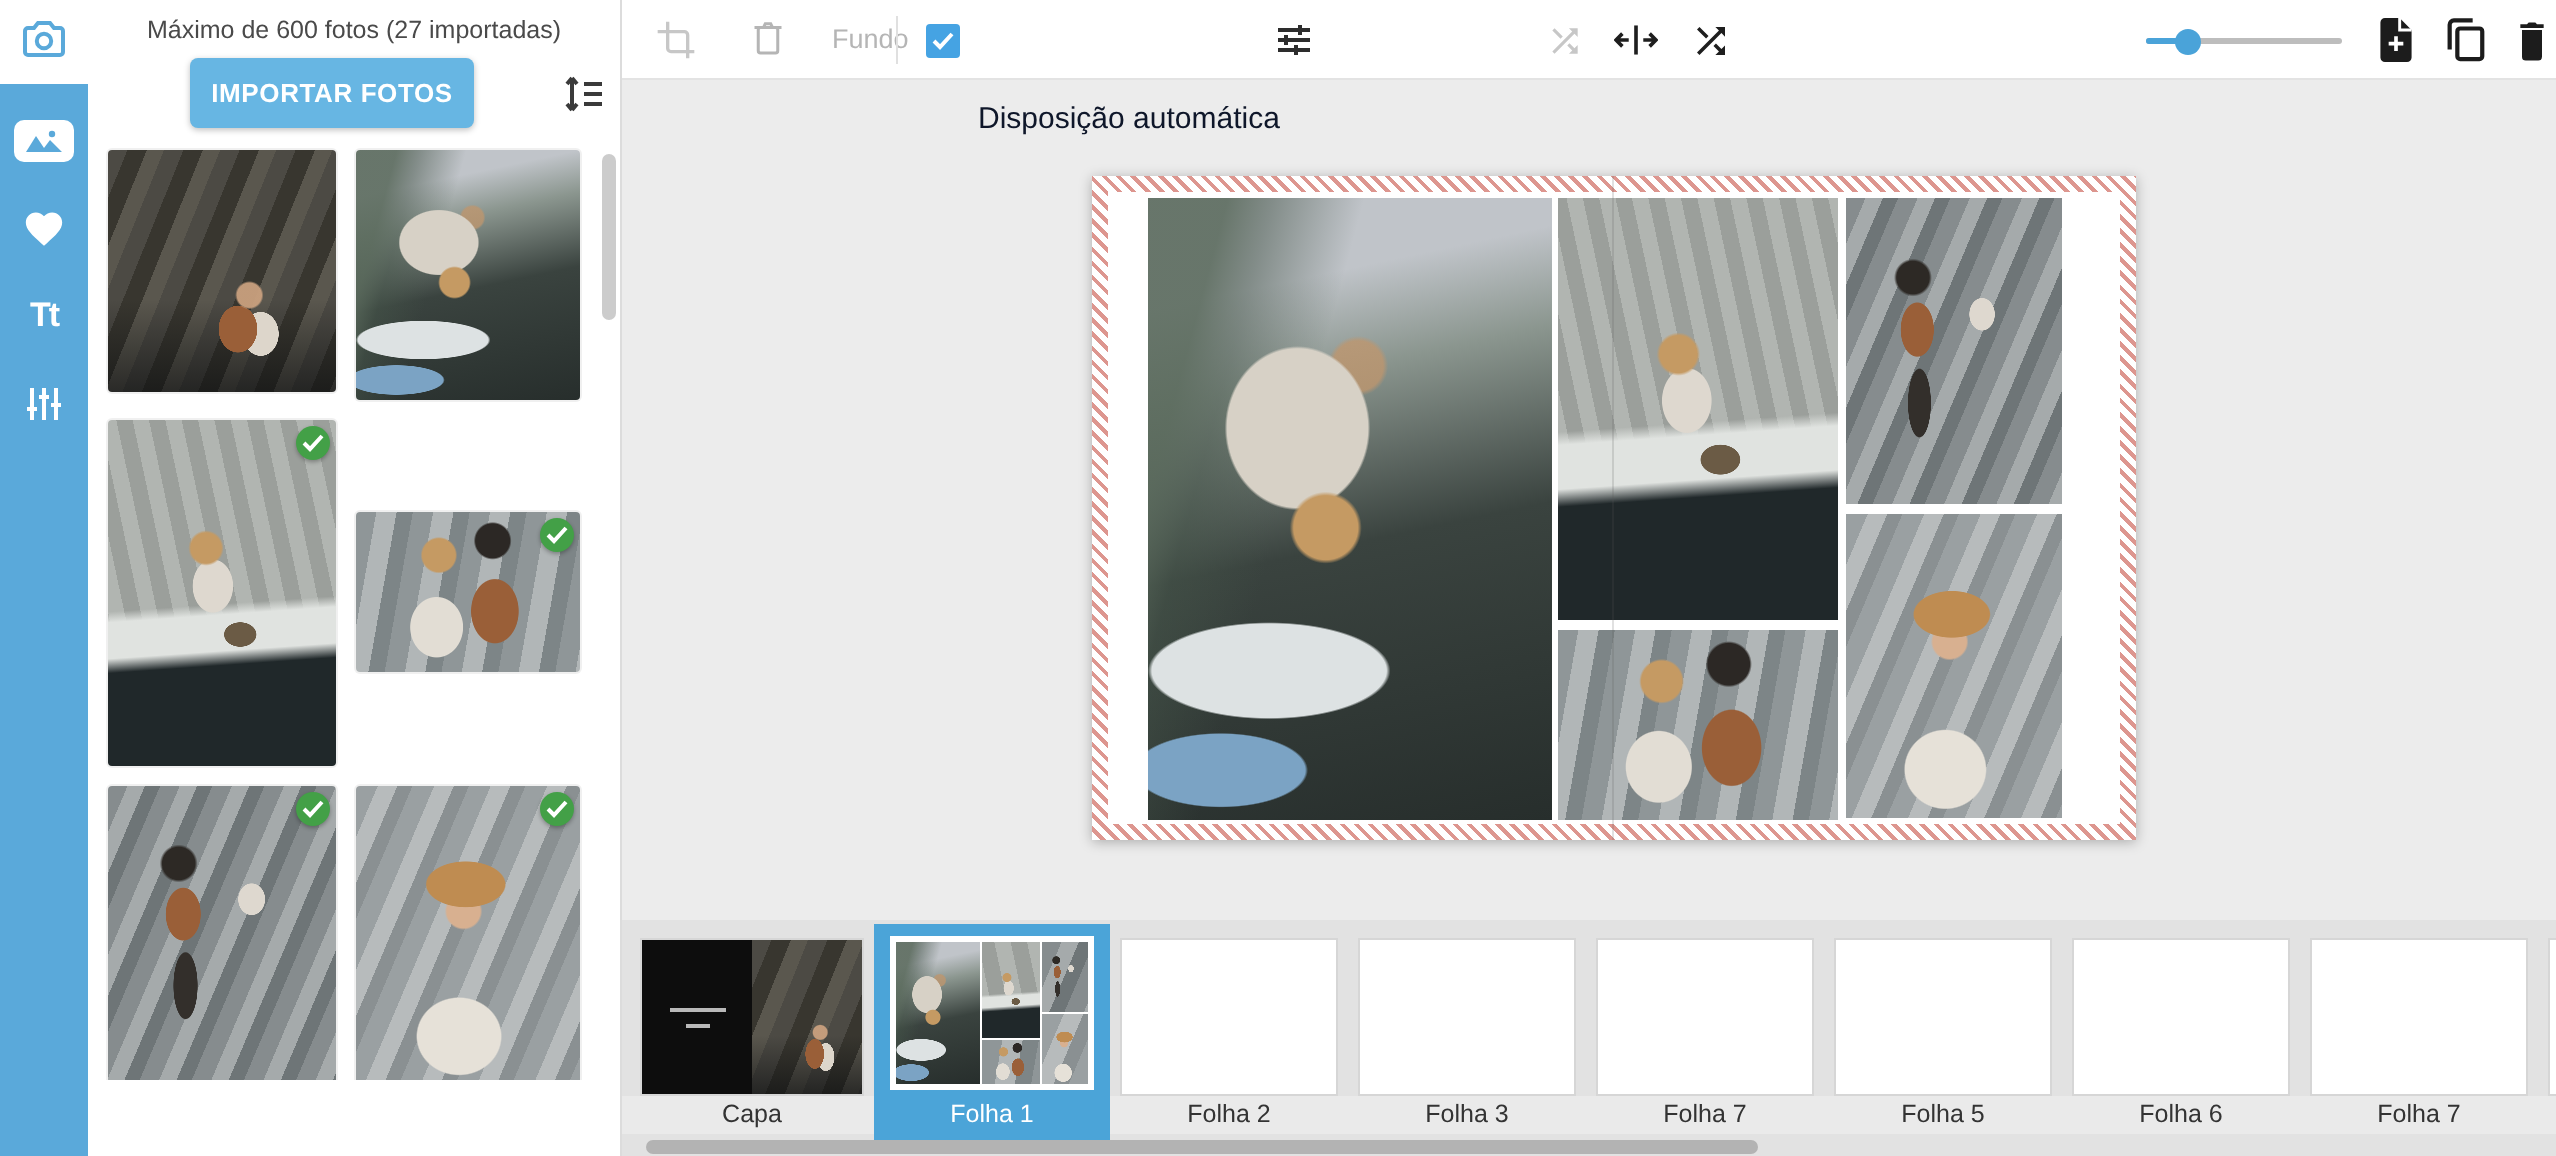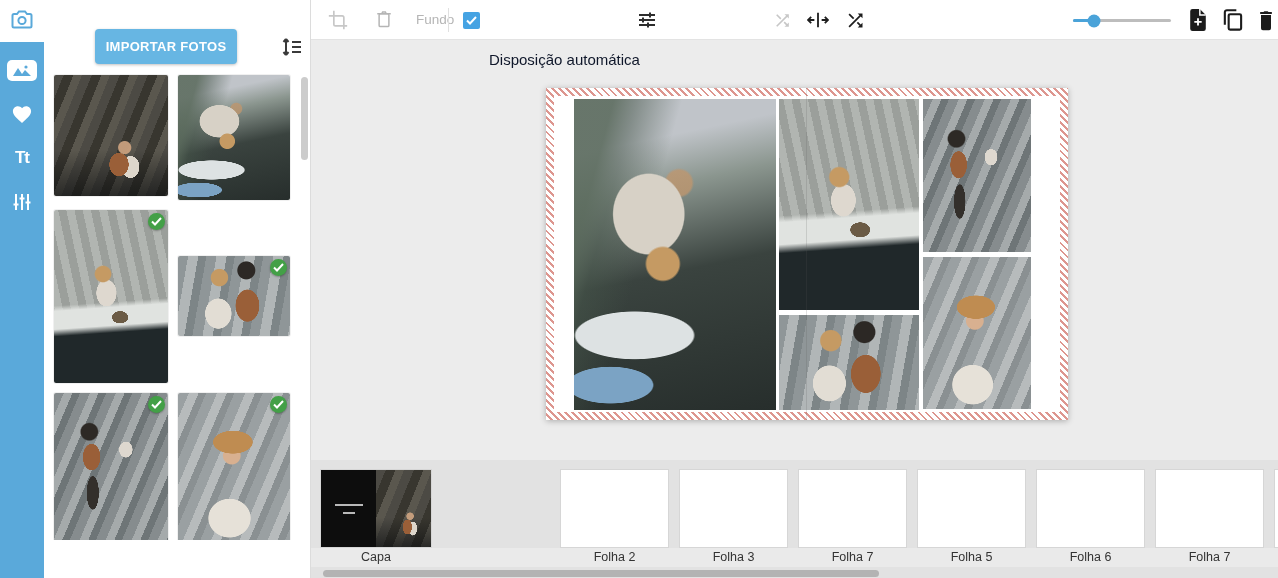--- a/index.html
+++ b/index.html
@@ -144,20 +144,21 @@
           <svg width="20" height="20" viewBox="0 0 20 20" stroke="#fff" stroke-width="2" fill="none">
             <path d="M4 2v16M10 2v16M16 2v16"></path>
             <path d="M1.5 12.5h5M7.5 6.5h5M13.5 10.5h5"></path>
           </svg>
         </span>
       </div>
     </div>
   </div>
 
   <div class="panel">
+    <div class="limit-text">Máximo de 600 fotos (27 importadas)</div>
     <button class="import-btn">IMPORTAR FOTOS</button>
     <div class="sort-btn">
       <svg width="24" height="24" viewBox="0 0 24 24" stroke="currentColor" stroke-width="2" fill="none">
         <path d="M6 4v16M6 4 3.5 7M6 4l2.5 3M6 20l-2.5-3M6 20l2.5-3"></path>
         <path d="M12 7h9M12 12h9M12 17h9"></path>
       </svg>
     </div>
 
     <div class="thumb art-a" style="left:10px; top:75px; width:114px; height:121px;"></div>
     <div class="thumb art-b" style="left:134px; top:75px; width:112px; height:125px;"></div>
@@ -293,20 +294,30 @@
 
       <div class="page-thumb cover-thumb">
         <div class="cover-black">
           <div class="cover-line" style="top:44%; width:28px;"></div>
           <div class="cover-line" style="top:54%; width:12px;"></div>
         </div>
         <div class="mini art-a" style="left:50%; top:0; width:50%; height:100%;"></div>
       </div>
       <div class="page-label" style="left:10px; width:110px;">Capa</div>
 
+      <div class="sel-block">
+        <div class="sel-thumb">
+          <div class="mini art-b" style="left:0%;    top:0%;    width:44.2%; height:100%;"></div>
+          <div class="mini art-c" style="left:44.9%; top:0%;    width:30.6%; height:67.8%;"></div>
+          <div class="mini art-d" style="left:44.9%; top:69.5%; width:30.6%; height:30.5%;"></div>
+          <div class="mini art-e" style="left:76.4%; top:0%;    width:23.6%; height:49.2%;"></div>
+          <div class="mini art-f" style="left:76.4%; top:50.8%; width:23.6%; height:49.2%;"></div>
+        </div>
+        <div class="sel-label">Folha 1</div>
+      </div>
 
       <div class="page-thumb" style="left:250px;"></div>
       <div class="page-label" style="left:250px; width:107px;">Folha 2</div>
 
       <div class="page-thumb" style="left:369px;"></div>
       <div class="page-label" style="left:369px; width:107px;">Folha 3</div>
 
       <div class="page-thumb" style="left:488px;"></div>
       <div class="page-label" style="left:488px; width:107px;">Folha 7</div>
 

